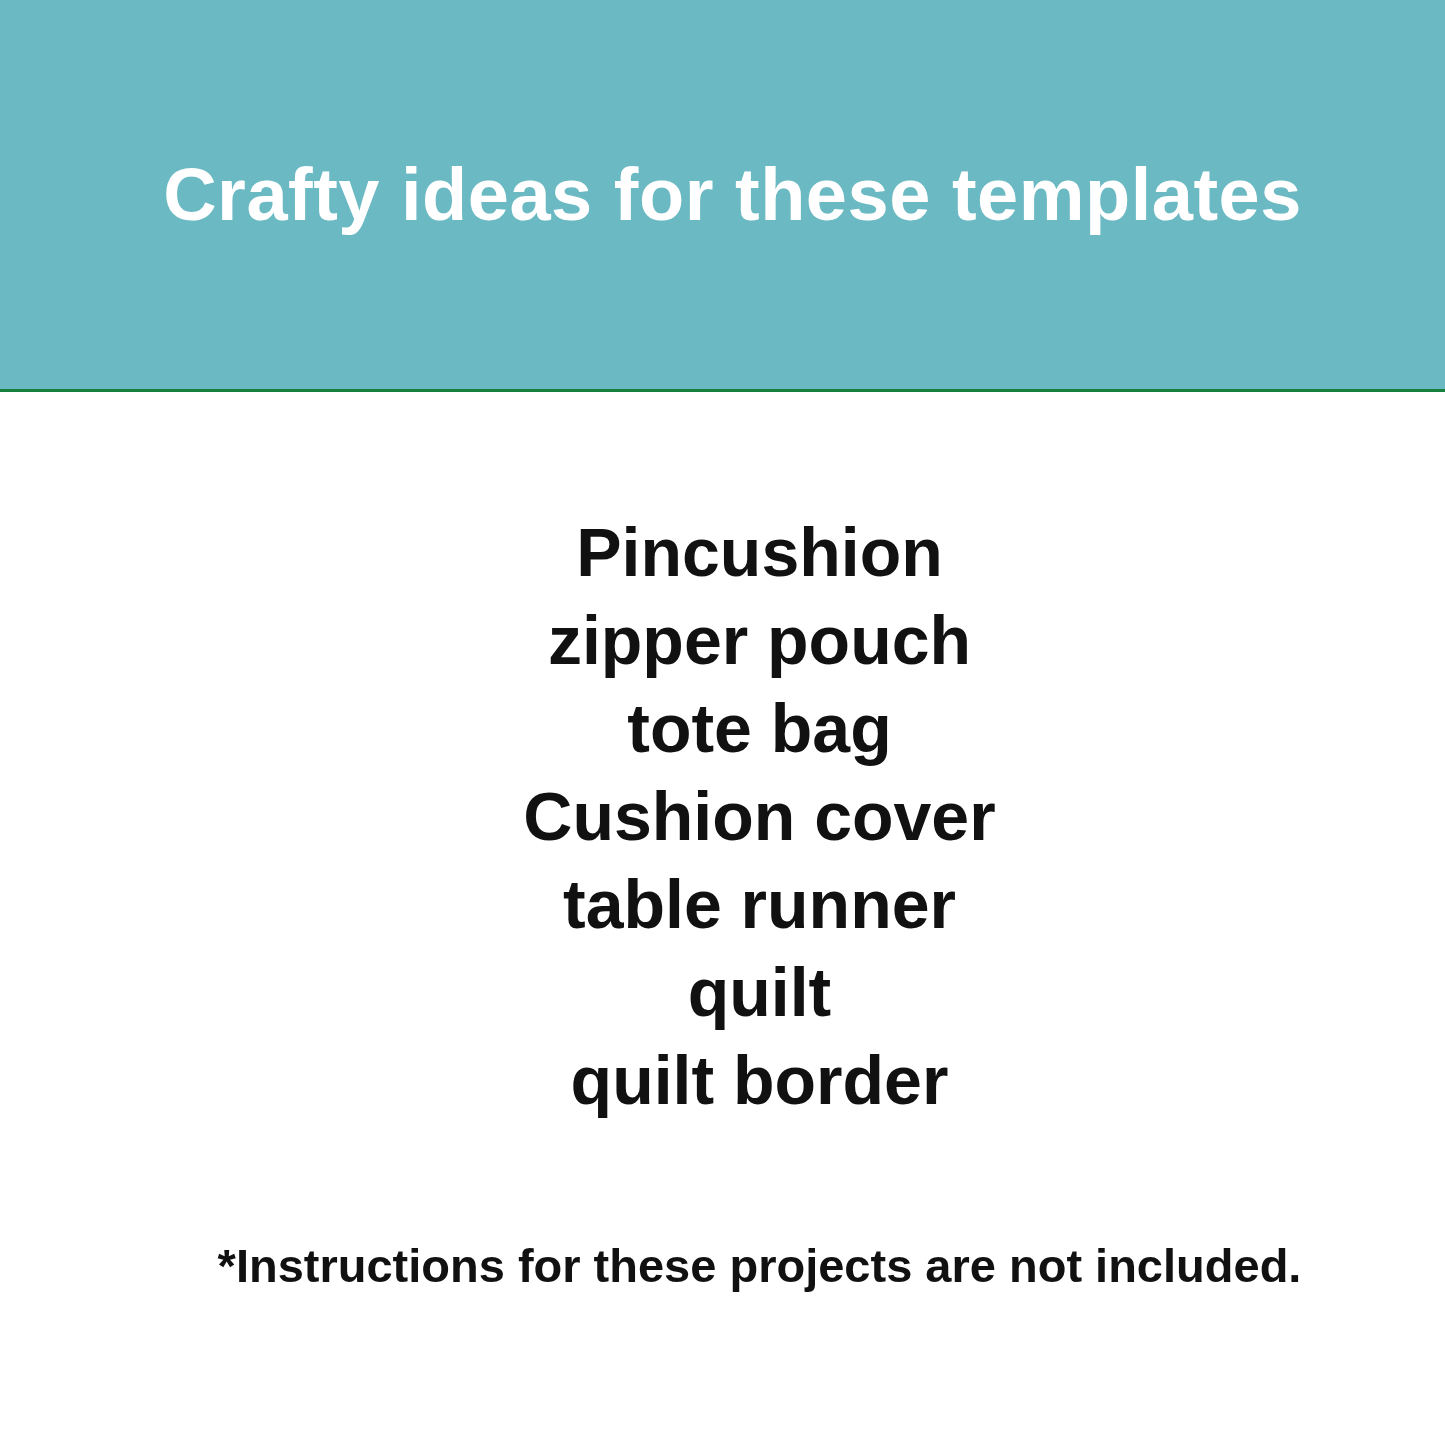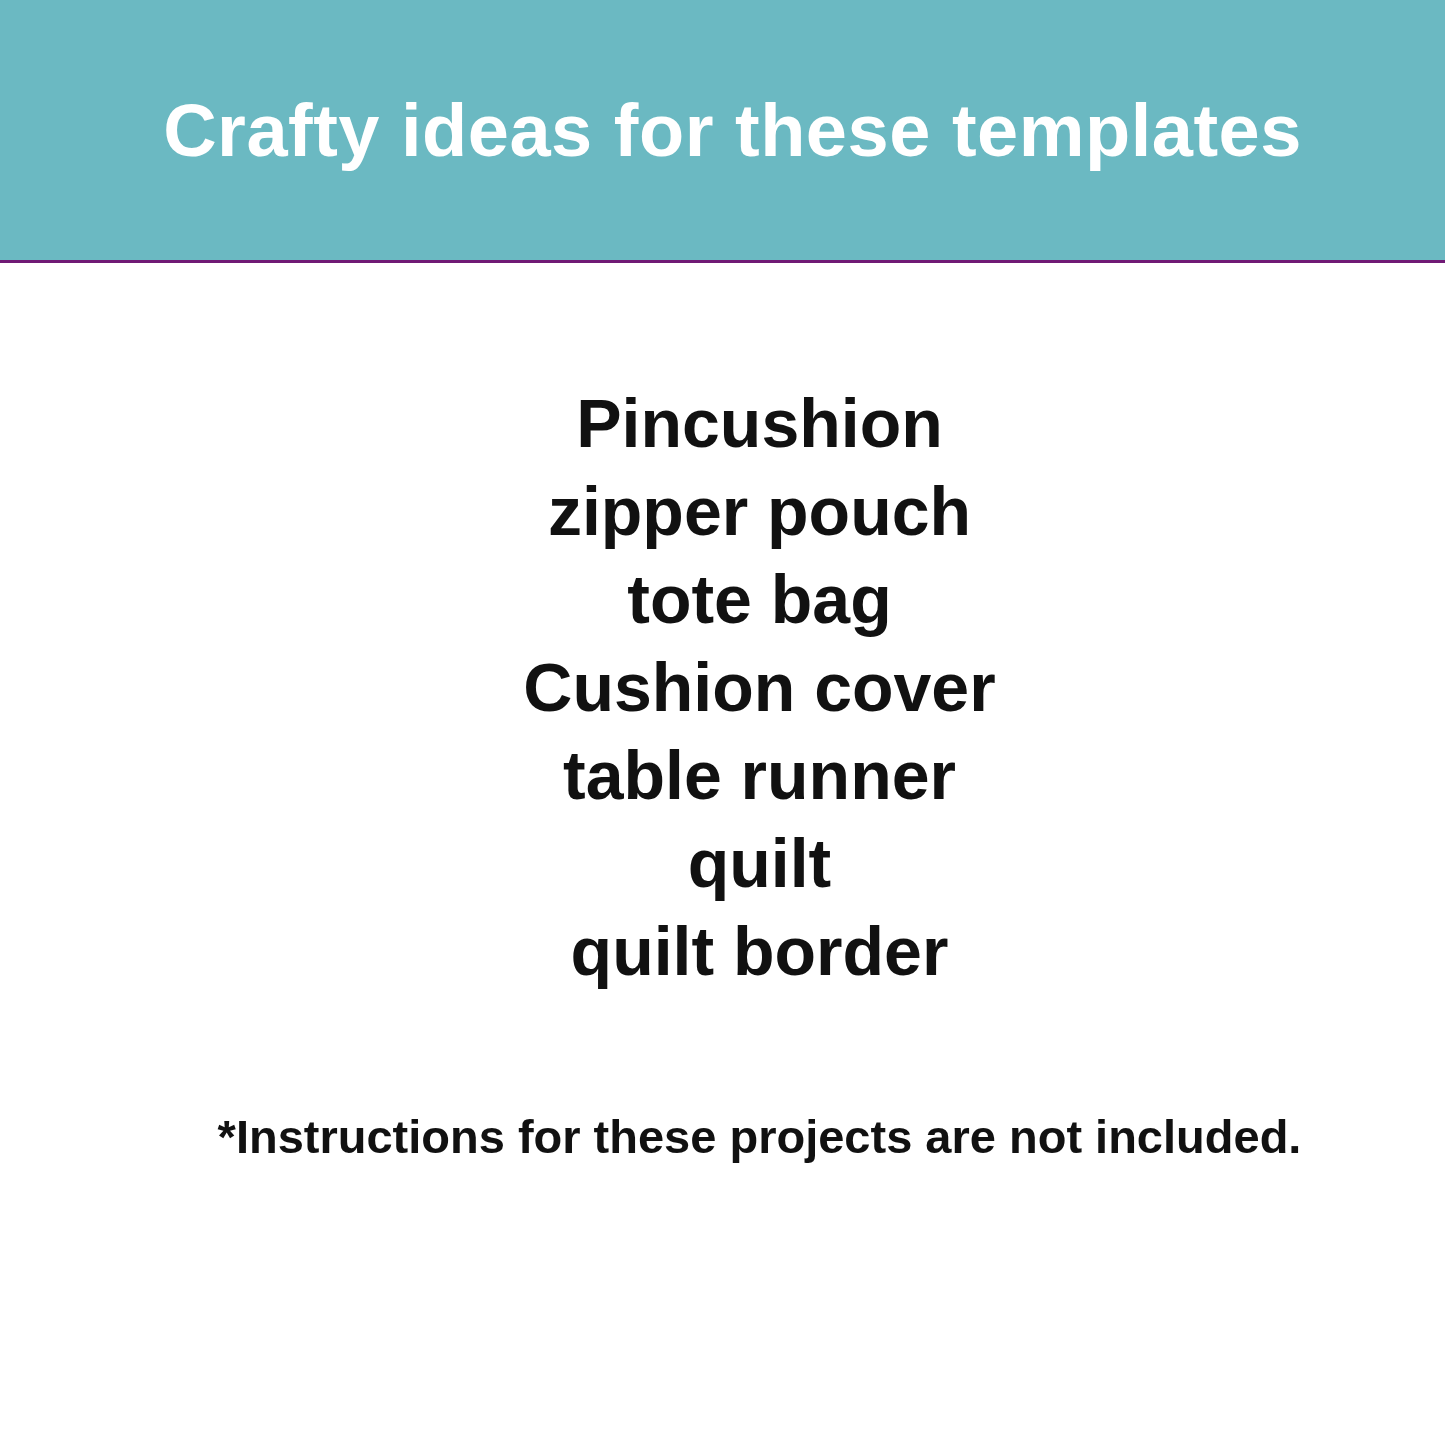--- a/index.html
+++ b/index.html
@@ -9,23 +9,23 @@
   body {
     width: 1445px;
     height: 1445px;
     background: #ffffff;
     font-family: "Liberation Sans", sans-serif;
     overflow: hidden;
   }
   .banner {
     box-sizing: border-box;
     width: 1445px;
-    height: 263px;
+    height: 392px;
     background: #6bb9c2;
-    border-bottom: 3px solid #701a75;
+    border-bottom: 3px solid #15803d;
     display: flex;
     align-items: center;
     justify-content: center;
   }
   .banner-title {
     color: #ffffff;
     font-size: 74px;
     font-weight: 700;
     letter-spacing: 0.5px;
     white-space: nowrap;

